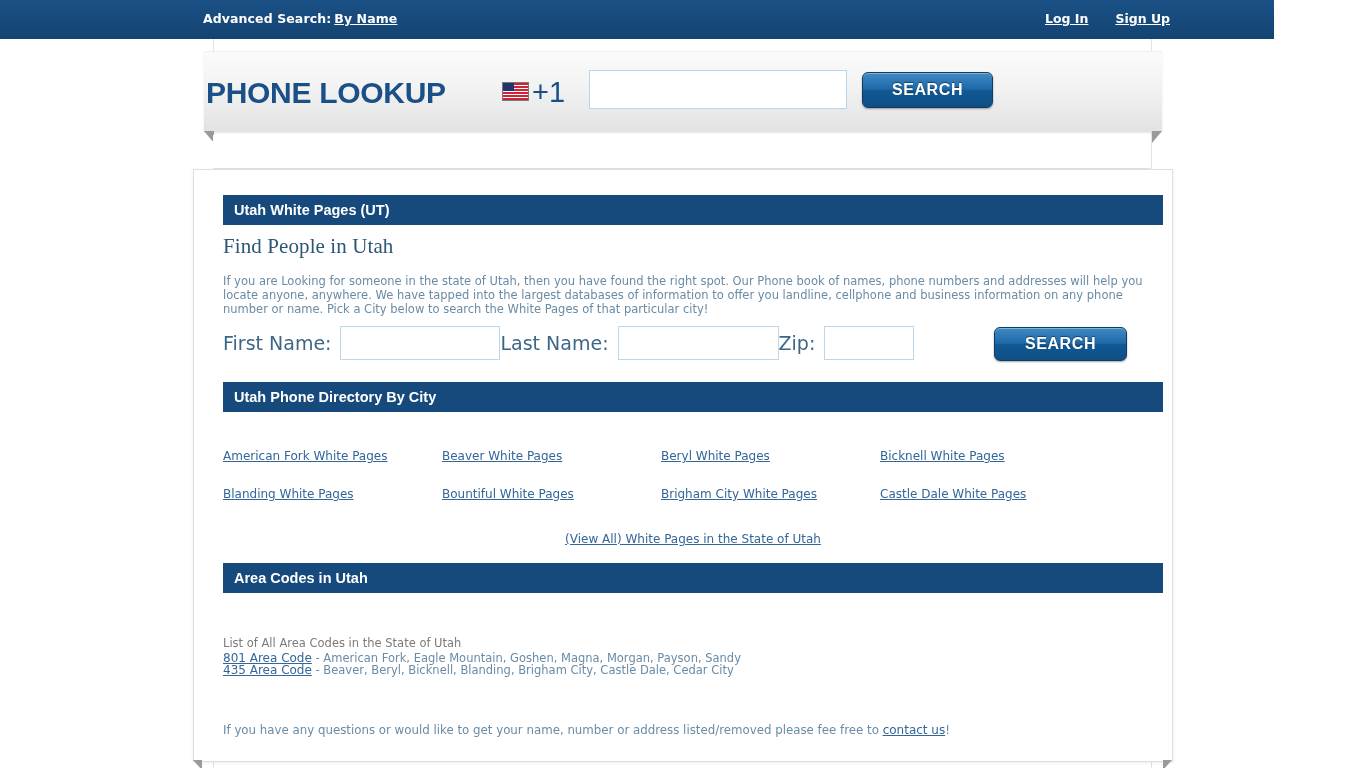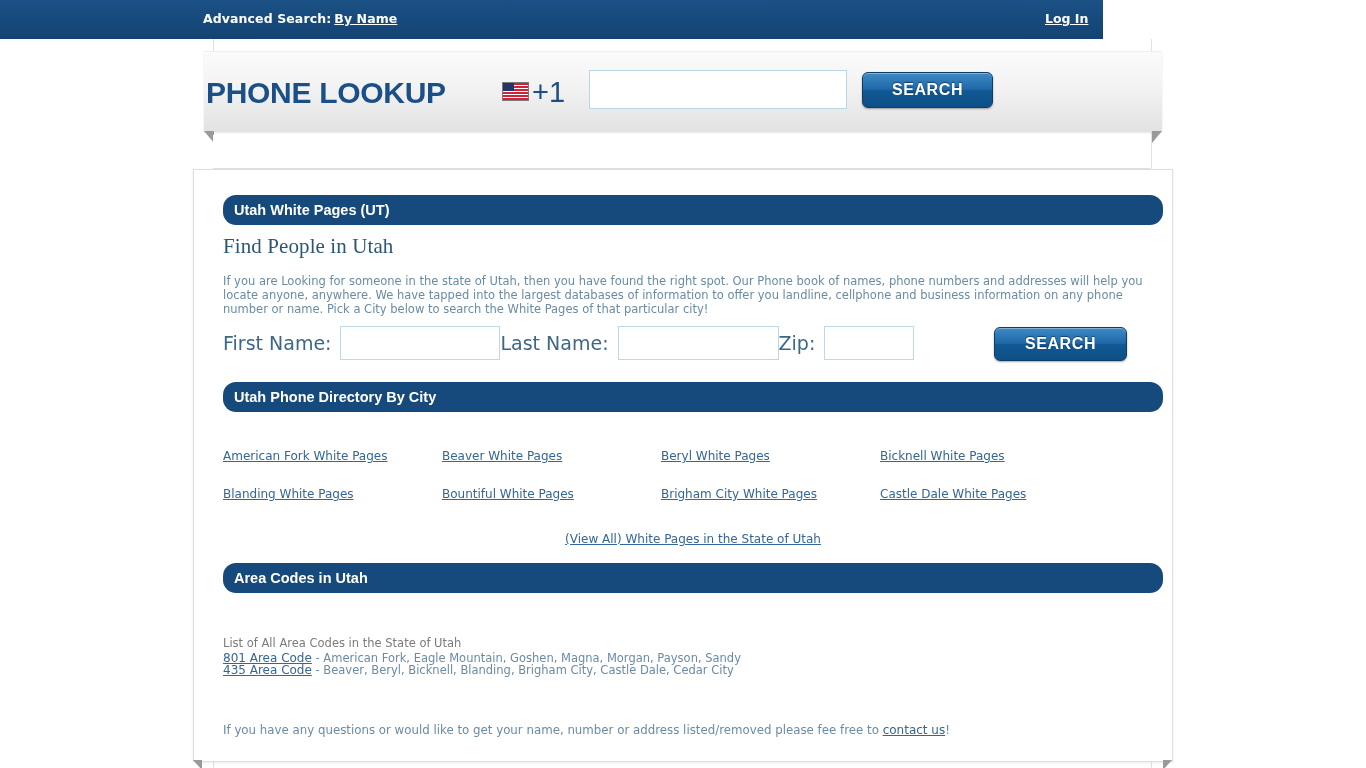--- a/index.html
+++ b/index.html
@@ -12,21 +12,21 @@
     background: #ffffff;
     font-family: "DejaVu Sans", sans-serif;
     overflow: hidden;
     position: relative;
   }
 
   
   .topbar {
     position: absolute;
     top: 0; left: 0;
-    width: 1103px;
+    width: 1274px;
     height: 39px;
     background: #174a7c;
     background: linear-gradient(to bottom, #1b5186 0%, #134372 100%);
     color: #ffffff;
   }
   .topbar-inner {
     position: relative;
     width: 1366px;
     height: 39px;
   }
@@ -221,21 +221,20 @@
     width: 940px;
     height: 30px;
     background: #174a7c;
     color: #ffffff;
     font-size: 14.5px;
     font-weight: bold;
     font-family: "Liberation Sans", sans-serif;
     line-height: 30px;
     padding-left: 11px;
     box-sizing: border-box;
-    border-radius: 13px;
   }
   #hdr-state   { top: 195px; }
   #hdr-city    { top: 382px; }
   #hdr-area    { top: 563px; }
 
   .h1-find {
     position: absolute;
     left: 223px;
     top: 234px;
     font-size: 21px;

